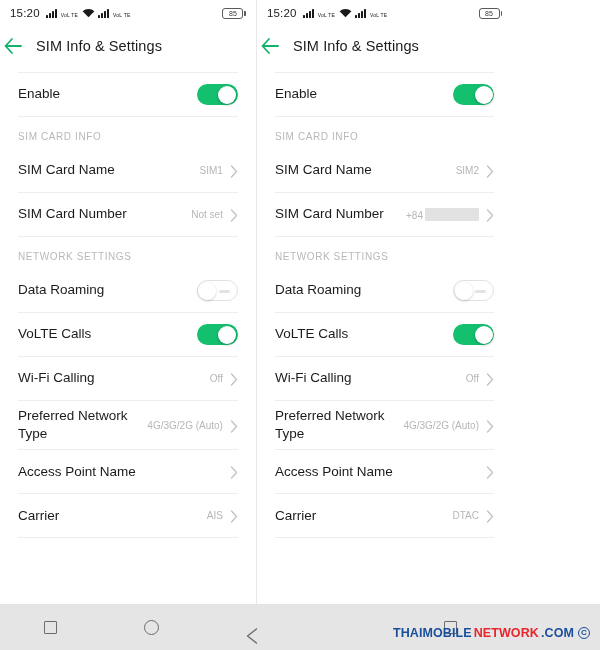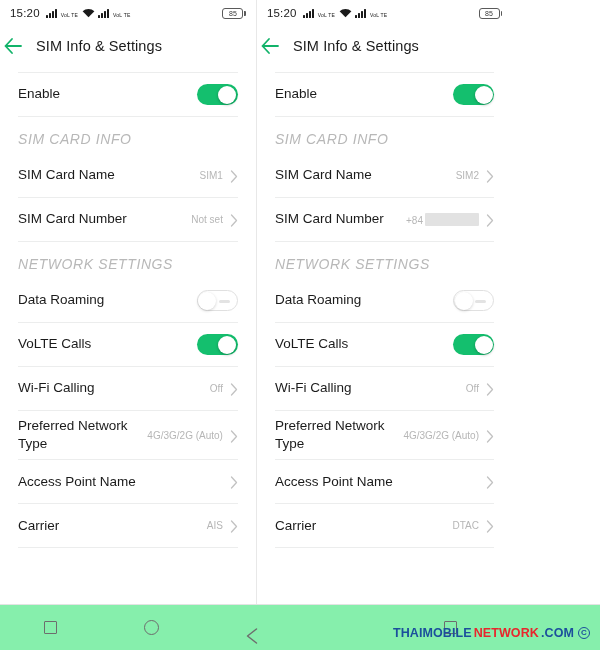--- a/index.html
+++ b/index.html
@@ -117,25 +117,24 @@
     color: #b6b6b6;
     margin-right: 7px;
     white-space: nowrap;
   }
   .chevron {
     width: 8px; height: 13px;
     flex: none;
     color: #bdbdbd;
   }
   .section-head {
-    font-size: 14px;
+    font-size: 10px;
     color: #b8b8b8;
     letter-spacing: .6px;
     padding: 14px 0 7px 0;
-    font-style: italic;
   }
   .mask {
     display: inline-block;
     width: 54px;
     height: 13px;
     background: #e2e2e2;
     border-radius: 1px;
     vertical-align: -2px;
     margin-left: 2px;
   }
@@ -167,21 +166,21 @@
     background: #e3e3e3;
   }
 
   
   .navbar {
     position: absolute;
     bottom: 0;
     left: 0;
     width: 600px;
     height: 46px;
-    background: #86efac;
+    background: #e5e5e5;
     border-top: 1px solid #e3e3e3;
     display: flex;
     align-items: center;
     z-index: 5;
   }
   .nav-half {
     width: 300px;
     display: flex;
     align-items: center;
     justify-content: center;

